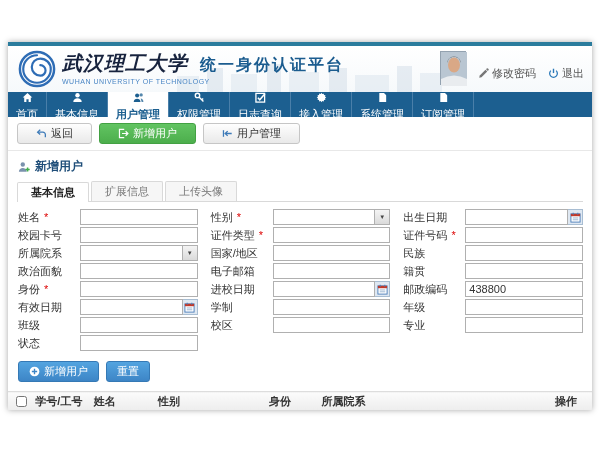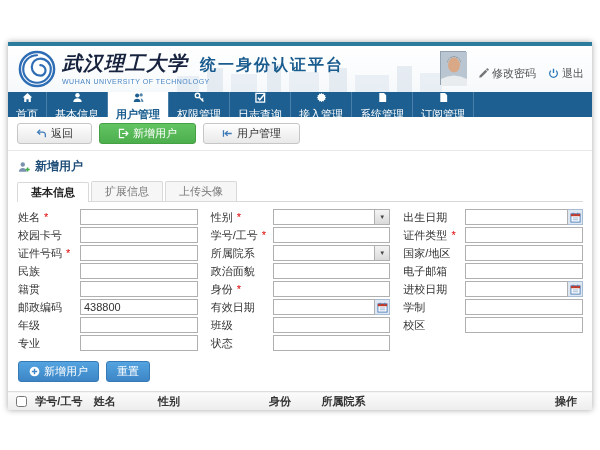--- a/index.html
+++ b/index.html
@@ -286,26 +286,20 @@
             </span>
           </span>
         </div>
         <div class="ffield">
           <label class="flabel">校园卡号<span class="req"></span></label>
           <span class="fctrl">
             <input value="" style="">
           </span>
         </div>
         <div class="ffield">
-          <label class="flabel">学号/工号<span class="req"> *</span></label>
-          <span class="fctrl">
-            <input value="" style="">
-          </span>
-        </div>
-        <div class="ffield">
           <label class="flabel">证件类型<span class="req"> *</span></label>
           <span class="fctrl">
             <input value="" style="">
           </span>
         </div>
         <div class="ffield">
           <label class="flabel">证件号码<span class="req"> *</span></label>
           <span class="fctrl">
             <input value="" style="">
           </span>

